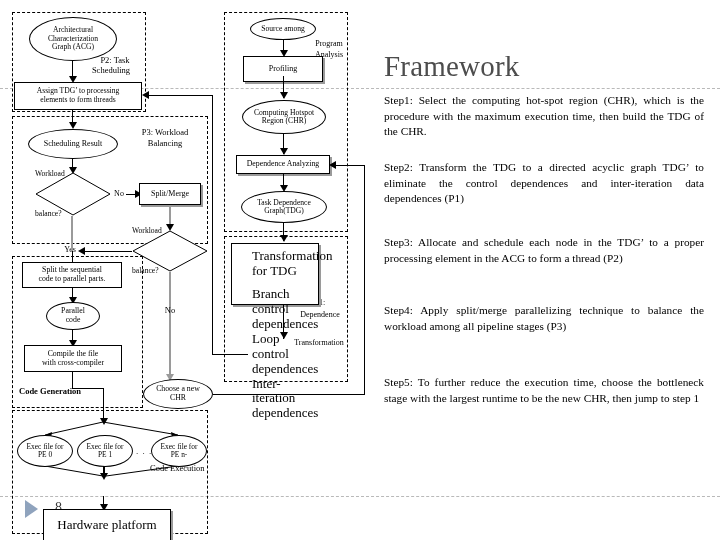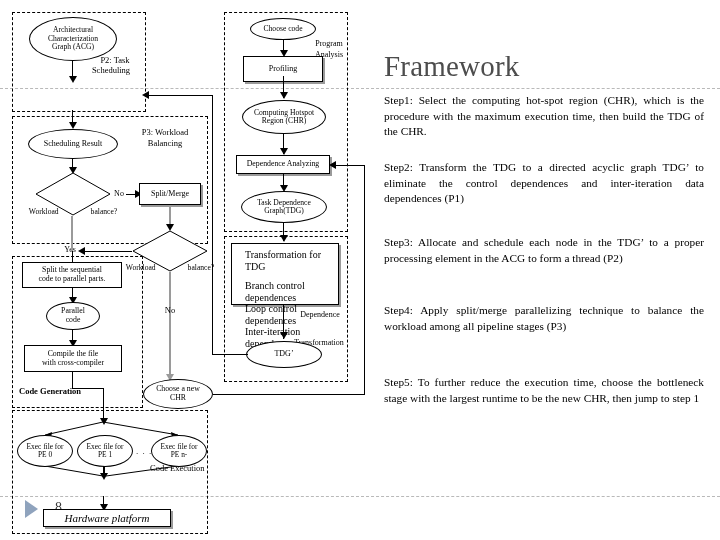--- a/index.html
+++ b/index.html
@@ -21,21 +21,21 @@
 
   
   .ell{position:absolute;border:1px solid #000;border-radius:50%;background:#fff;
        box-sizing:border-box;display:flex;flex-direction:column;align-items:center;
        justify-content:center;text-align:center;line-height:1.12;}
 
   
   .dia{position:absolute;}
   .dia svg{position:absolute;left:0;top:0;overflow:visible;}
   .dia .dlabel{position:absolute;left:0;top:0;width:100%;height:100%;
-       display:flex;align-items:flex-end;justify-content:center;
+       display:flex;flex-direction:column;align-items:flex-start;justify-content:center;
        text-align:center;line-height:1.1;gap:32px;}
 
   
   .txt{position:absolute;line-height:1.15;text-align:center;}
   .txt.l{text-align:left;}
 
   
   .ln{position:absolute;background:#000;}
   .ln.gray{background:#9a9a9a;}
   .arrow{position:absolute;width:0;height:0;}
@@ -84,20 +84,24 @@
 
   <div class="ell" style="left:29px;top:17px;width:88px;height:44px;font-size:7.6px;">
     <div>Architectural</div>
     <div>Characterization</div>
     <div>Graph (ACG)</div>
   </div>
 
   <div class="ln" style="left:72px;top:61px;width:1px;height:17px;"></div>
   <div class="arrow down" style="left:69px;top:76px;"></div>
 
+  <div class="pbox" style="left:14px;top:82px;width:128px;height:28px;font-size:7.6px;">
+    <div>Assign TDG’ to processing</div>
+    <div>elements to form threads</div>
+  </div>
 
   <div class="group" style="left:12px;top:116px;width:196px;height:128px;"></div>
   <div class="txt" style="left:126px;top:128px;width:78px;font-size:8.5px;">P3: Workload</div>
   <div class="txt" style="left:126px;top:139px;width:78px;font-size:8.5px;">Balancing</div>
 
   <div class="ln" style="left:72px;top:110px;width:1px;height:14px;"></div>
   <div class="arrow down" style="left:69px;top:122px;"></div>
 
   <div class="ell" style="left:28px;top:129px;width:90px;height:30px;font-size:8px;">
     <div>Scheduling Result</div>
@@ -204,30 +208,30 @@
     <div>PE n-</div>
   </div>
 
   <div class="ln" style="left:103px;top:466px;width:2px;height:12px;"></div>
   <div class="arrow down" style="left:100px;top:473px;"></div>
 
 
   <div class="ln" style="left:103px;top:496px;width:1px;height:12px;"></div>
   <div class="arrow down" style="left:100px;top:504px;"></div>
 
-  <div class="pbox shadow" style="left:43px;top:509px;width:128px;height:18px;font-size:11px;font-style:italic;">
+  <div class="pbox shadow" style="left:43px;top:509px;width:128px;height:32px;font-size:13px;">
     <div>Hardware platform</div>
   </div>
 
   <div class="group" style="left:224px;top:12px;width:124px;height:220px;"></div>
   <div class="txt" style="left:305px;top:39px;width:48px;font-size:8px;">Program</div>
   <div class="txt" style="left:305px;top:50px;width:48px;font-size:8px;">Analysis</div>
 
   <div class="ell" style="left:250px;top:18px;width:66px;height:22px;font-size:7.6px;">
-    <div>Choose code</div>
+    <div>Source among</div>
   </div>
 
   <div class="ln" style="left:283px;top:40px;width:1px;height:14px;"></div>
   <div class="arrow down" style="left:280px;top:50px;"></div>
 
   <div class="pbox shadow" style="left:243px;top:56px;width:80px;height:26px;font-size:8px;">
     <div>Profiling</div>
   </div>
 
   <div class="ln" style="left:283px;top:76px;width:1px;height:22px;"></div>
@@ -254,33 +258,30 @@
   </div>
 
   <div class="group" style="left:224px;top:236px;width:124px;height:146px;"></div>
   <div class="txt" style="left:290px;top:298px;width:60px;font-size:8px;">P1:</div>
   <div class="txt" style="left:290px;top:310px;width:60px;font-size:8px;">Dependence</div>
   <div class="txt" style="left:288px;top:322px;width:62px;font-size:8px;margin-top:16px;">Transformation</div>
 
   <div class="ln" style="left:283px;top:223px;width:1px;height:18px;"></div>
   <div class="arrow down" style="left:280px;top:235px;"></div>
 
-  <div class="pbox left shadow" style="left:231px;top:243px;width:108px;height:62px;font-size:10px;padding:5px 4px 4px 13px;justify-content:flex-start;">
+  <div class="pbox left shadow" style="left:231px;top:243px;width:88px;height:62px;font-size:13px;padding:5px 4px 4px 20px;justify-content:flex-start;">
     <div style="margin-bottom:8px;">Transformation for TDG</div>
     <div>Branch control dependences</div>
     <div>Loop control dependences</div>
     <div>Inter-iteration dependences</div>
   </div>
 
   <div class="ln" style="left:283px;top:305px;width:1px;height:34px;"></div>
   <div class="arrow down" style="left:280px;top:332px;"></div>
 
-  <div class="ell" style="left:246px;top:341px;width:76px;height:27px;font-size:8px;">
-    <div>TDG’</div>
-  </div>
 
   <div class="ln" style="left:212px;top:354px;width:36px;height:1px;"></div>
   <div class="ln" style="left:212px;top:95px;width:1px;height:260px;"></div>
   <div class="ln" style="left:147px;top:95px;width:66px;height:1px;"></div>
   <div class="arrow left" style="left:142px;top:91px;"></div>
 
   <div class="ell" style="left:143px;top:379px;width:70px;height:30px;font-size:7.8px;">
     <div>Choose a new</div>
     <div>CHR</div>
   </div>

